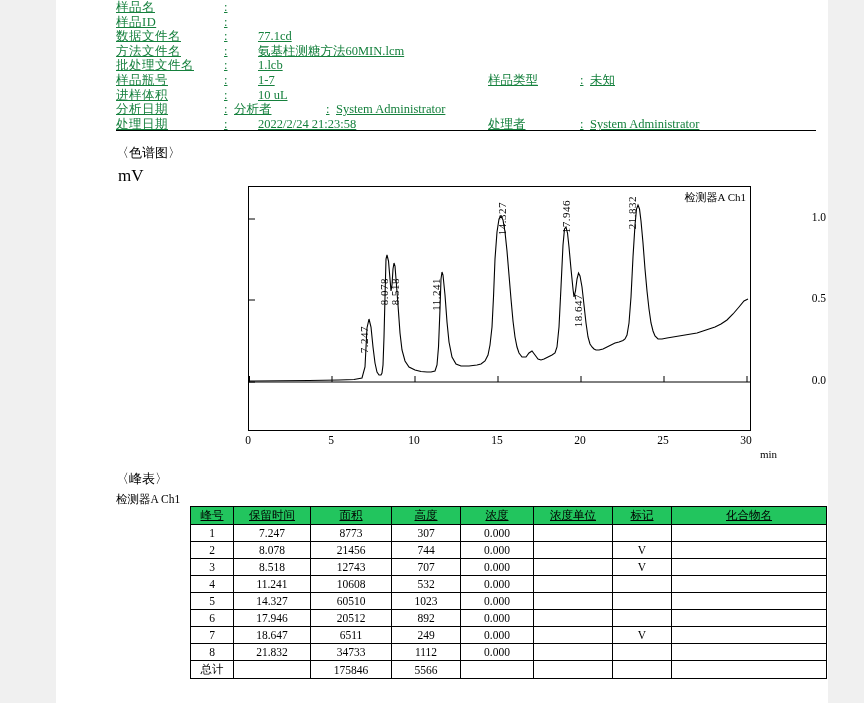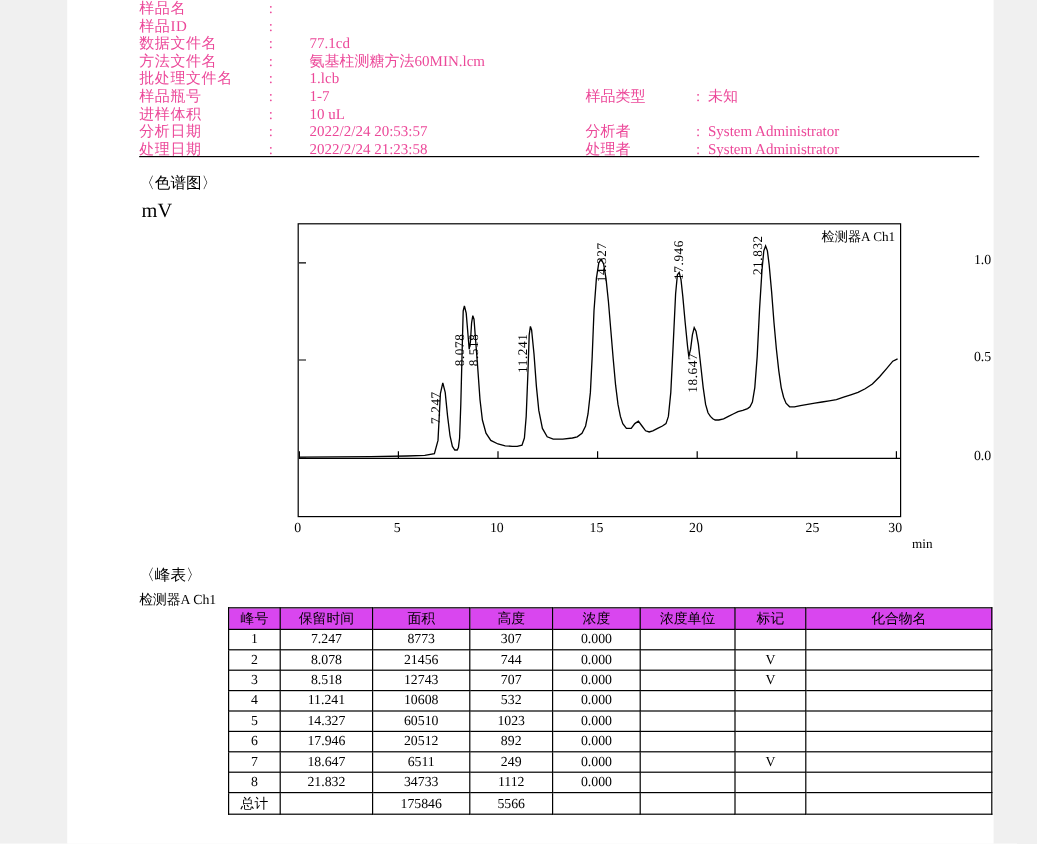--- a/index.html
+++ b/index.html
@@ -8,21 +8,21 @@
     background:#f0f0f0;
     font-family:"Liberation Serif", serif;
     overflow:hidden;
   }
   #page{
     position:absolute;left:56px;top:0;width:772px;height:703px;
     background:#ffffff;
   }
   .hdr{
     position:absolute;left:60px;top:0px;width:700px;
-    font-size:12.5px;color:#ec4899;line-height:14.6px;
+    font-size:12.5px;color:#15803d;line-height:14.6px;text-decoration:underline;
   }
   .hdr-row{display:flex;}
   .hdr-lbl{width:108px;letter-spacing:0.5px;}
   .hdr-colon{width:10px;}
   .hdr-val{width:230px;margin-left:24px;}
   .hdr-lbl2{width:92px;}
   .hdr-colon2{width:10px;}
   .hdr-val2{flex:1;}
   .rule{
     position:absolute;left:60px;top:130px;width:700px;height:0;
@@ -78,21 +78,21 @@
     width:637px;
   }
   th,td{
     border:1px solid #000;
     padding:1px 3px;
     height:14px;
     text-align:center;
     font-weight:normal;
     font-family:"Liberation Serif", serif;
   }
-  th{background:#d946ef;}
+  th{background:#22c55e;text-decoration:underline;}
   .c0{width:36px;}
   .c1{width:70px;margin-top:38px;}
   .c2{width:74px;}
   .c3{width:62px;}
   .c4{width:66px;}
   .c5{width:72px;}
   .c6{width:52px;}
   .c7{width:auto;}
   tr.total td{}
 </style>
@@ -148,21 +148,20 @@
     <div class="hdr-row">
       <span class="hdr-lbl">进样体积</span>
       <span class="hdr-colon">:</span>
       <span class="hdr-val">10 uL</span>
       <span class="hdr-lbl2"></span>
       <span class="hdr-val2"></span>
     </div>
     <div class="hdr-row">
       <span class="hdr-lbl">分析日期</span>
       <span class="hdr-colon">:</span>
-      <span class="hdr-val">2022/2/24 20:53:57</span>
       <span class="hdr-lbl2">分析者</span>
       <span class="hdr-colon2">:</span>
       <span class="hdr-val2">System Administrator</span>
     </div>
     <div class="hdr-row">
       <span class="hdr-lbl">处理日期</span>
       <span class="hdr-colon">:</span>
       <span class="hdr-val">2022/2/24 21:23:58</span>
       <span class="hdr-lbl2">处理者</span>
       <span class="hdr-colon2">:</span>
@@ -219,21 +218,21 @@
                  L413,152 L418,151 L424,150 L430,149 L436,148 L442,147 L448,146
                  L454,144 L460,142 L466,140 L472,137 L478,133 L484,127 L490,120 L495,114 L499,112" fill="none" stroke="#000" stroke-width="1.1"></path>
       </svg>
     </div>
 
     <div class="xtick" style="left:62px;">0</div>
     <div class="xtick" style="left:145px;">5</div>
     <div class="xtick" style="left:228px;">10</div>
     <div class="xtick" style="left:311px;">15</div>
     <div class="xtick" style="left:394px;">20</div>
-    <div class="xtick" style="left:491px;text-align:center;">25</div>
+    <div class="xtick" style="left:477px;text-align:center;">25</div>
     <div class="xtick" style="left:560px;">30</div>
     <div id="xunit">min</div>
 
     <div class="peaklbl" style="left:184px;top:140px;">7.247</div>
     <div class="peaklbl" style="left:204px;top:92px;">8.078</div>
     <div class="peaklbl" style="left:215px;top:92px;">8.518</div>
     <div class="peaklbl" style="left:256px;top:92px;">11.241</div>
     <div class="peaklbl" style="left:322px;top:16px;">14.327</div>
     <div class="peaklbl" style="left:386px;top:14px;">17.946</div>
     <div class="peaklbl" style="left:398px;top:108px;">18.647</div>

